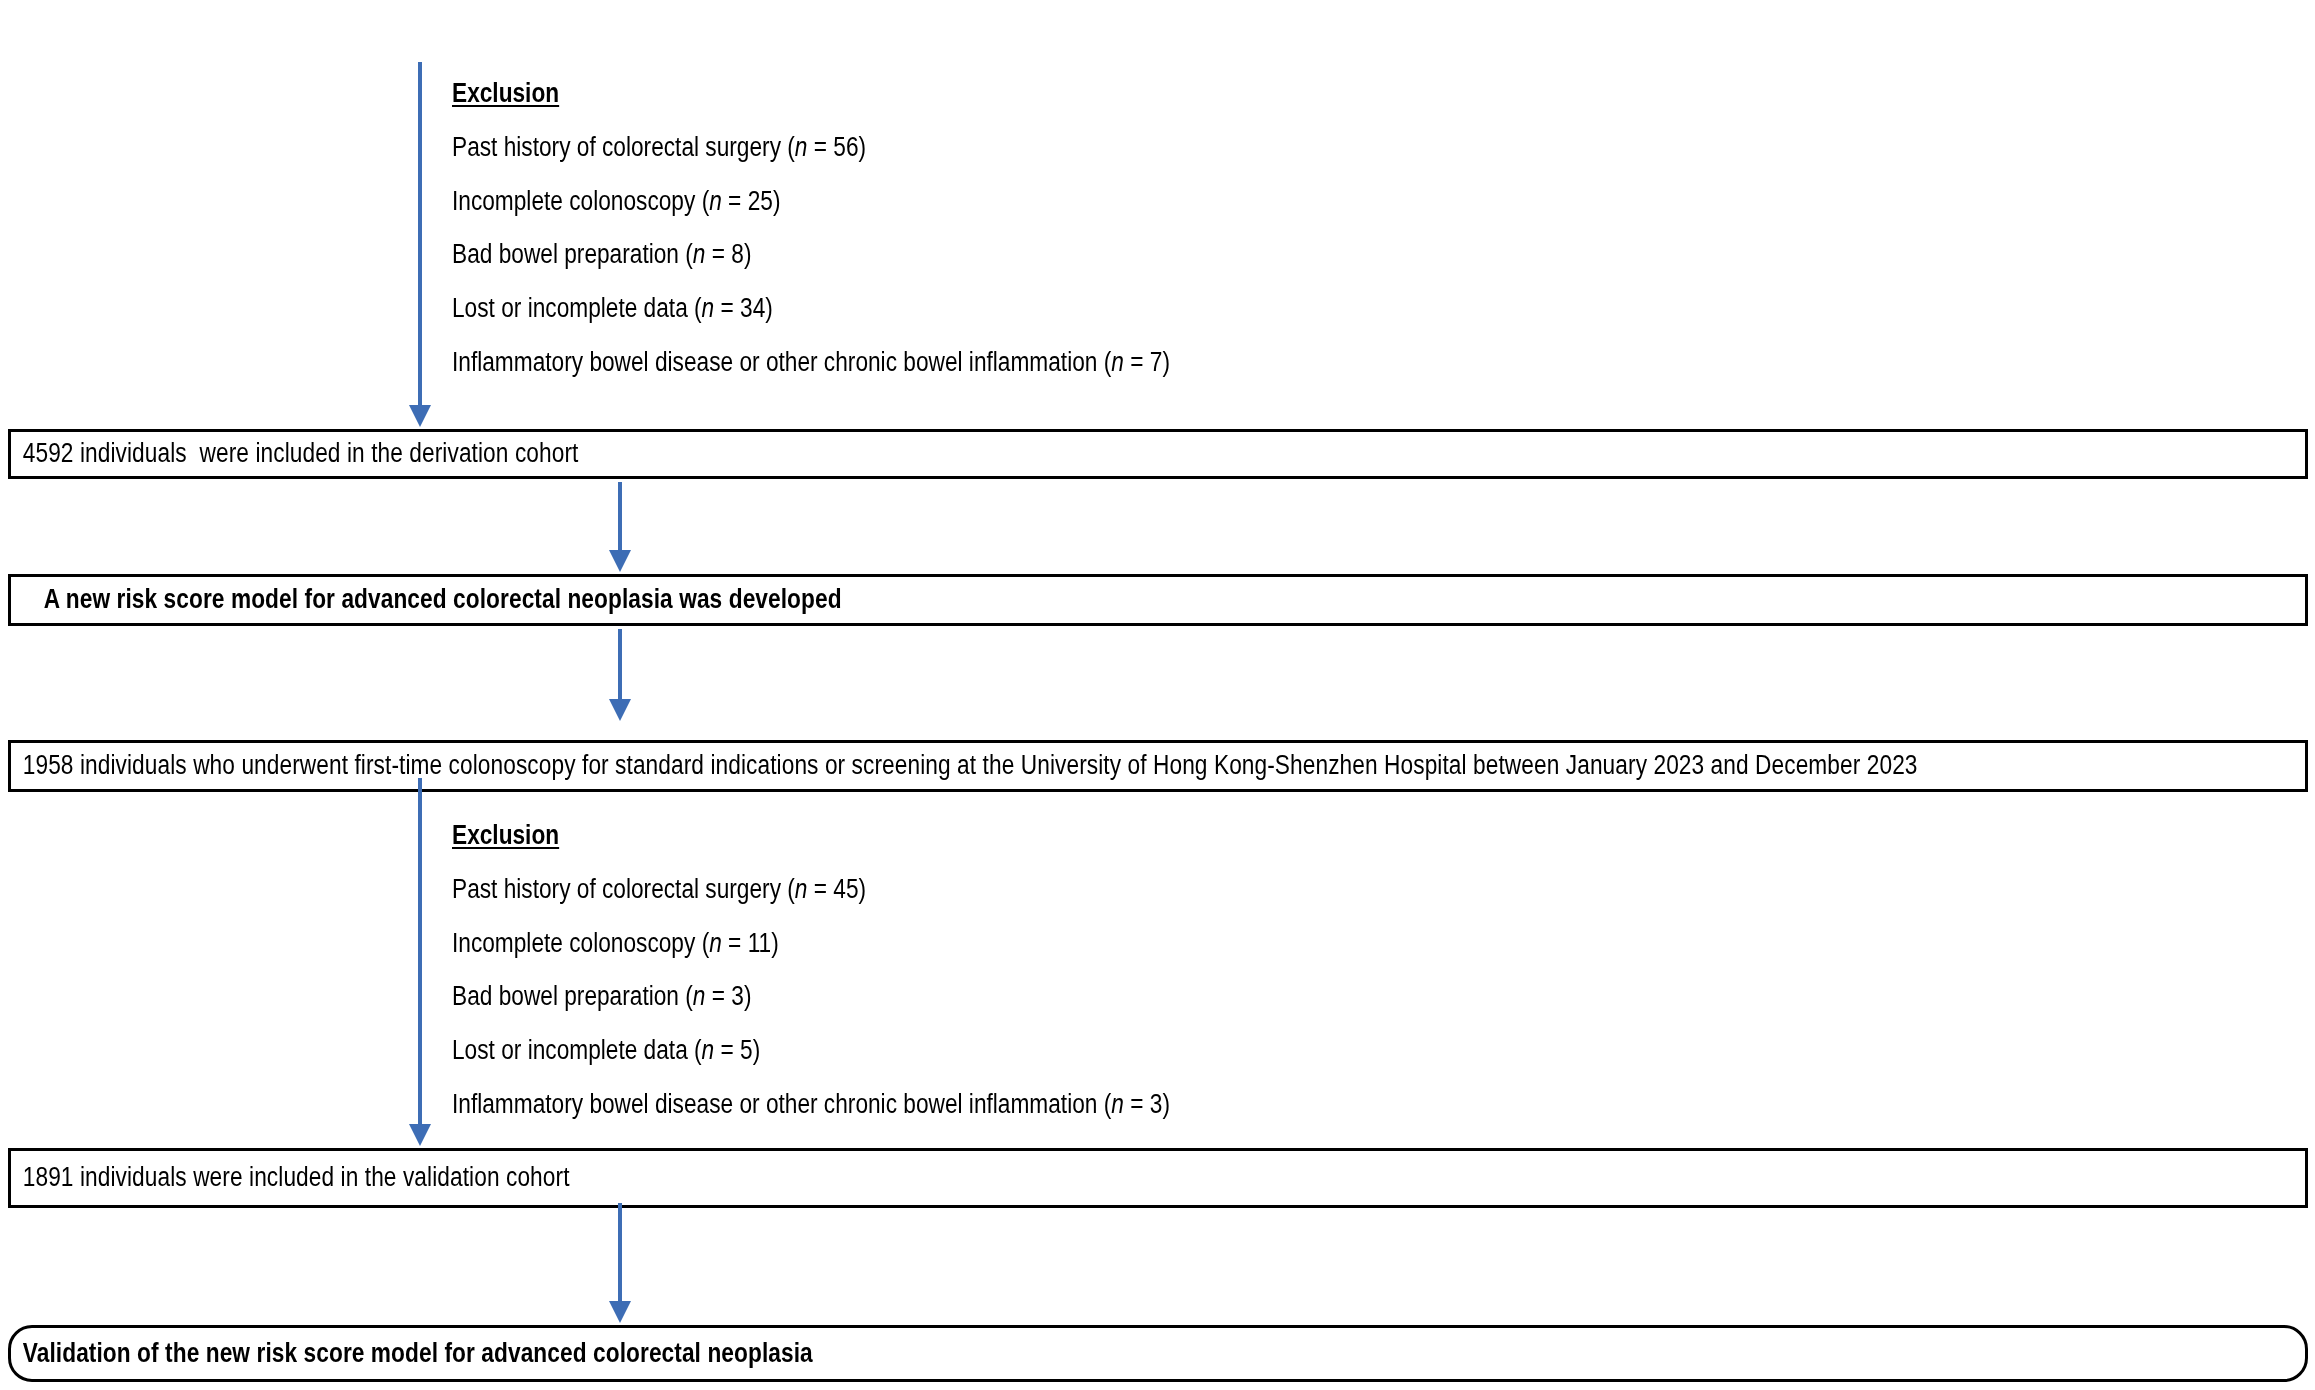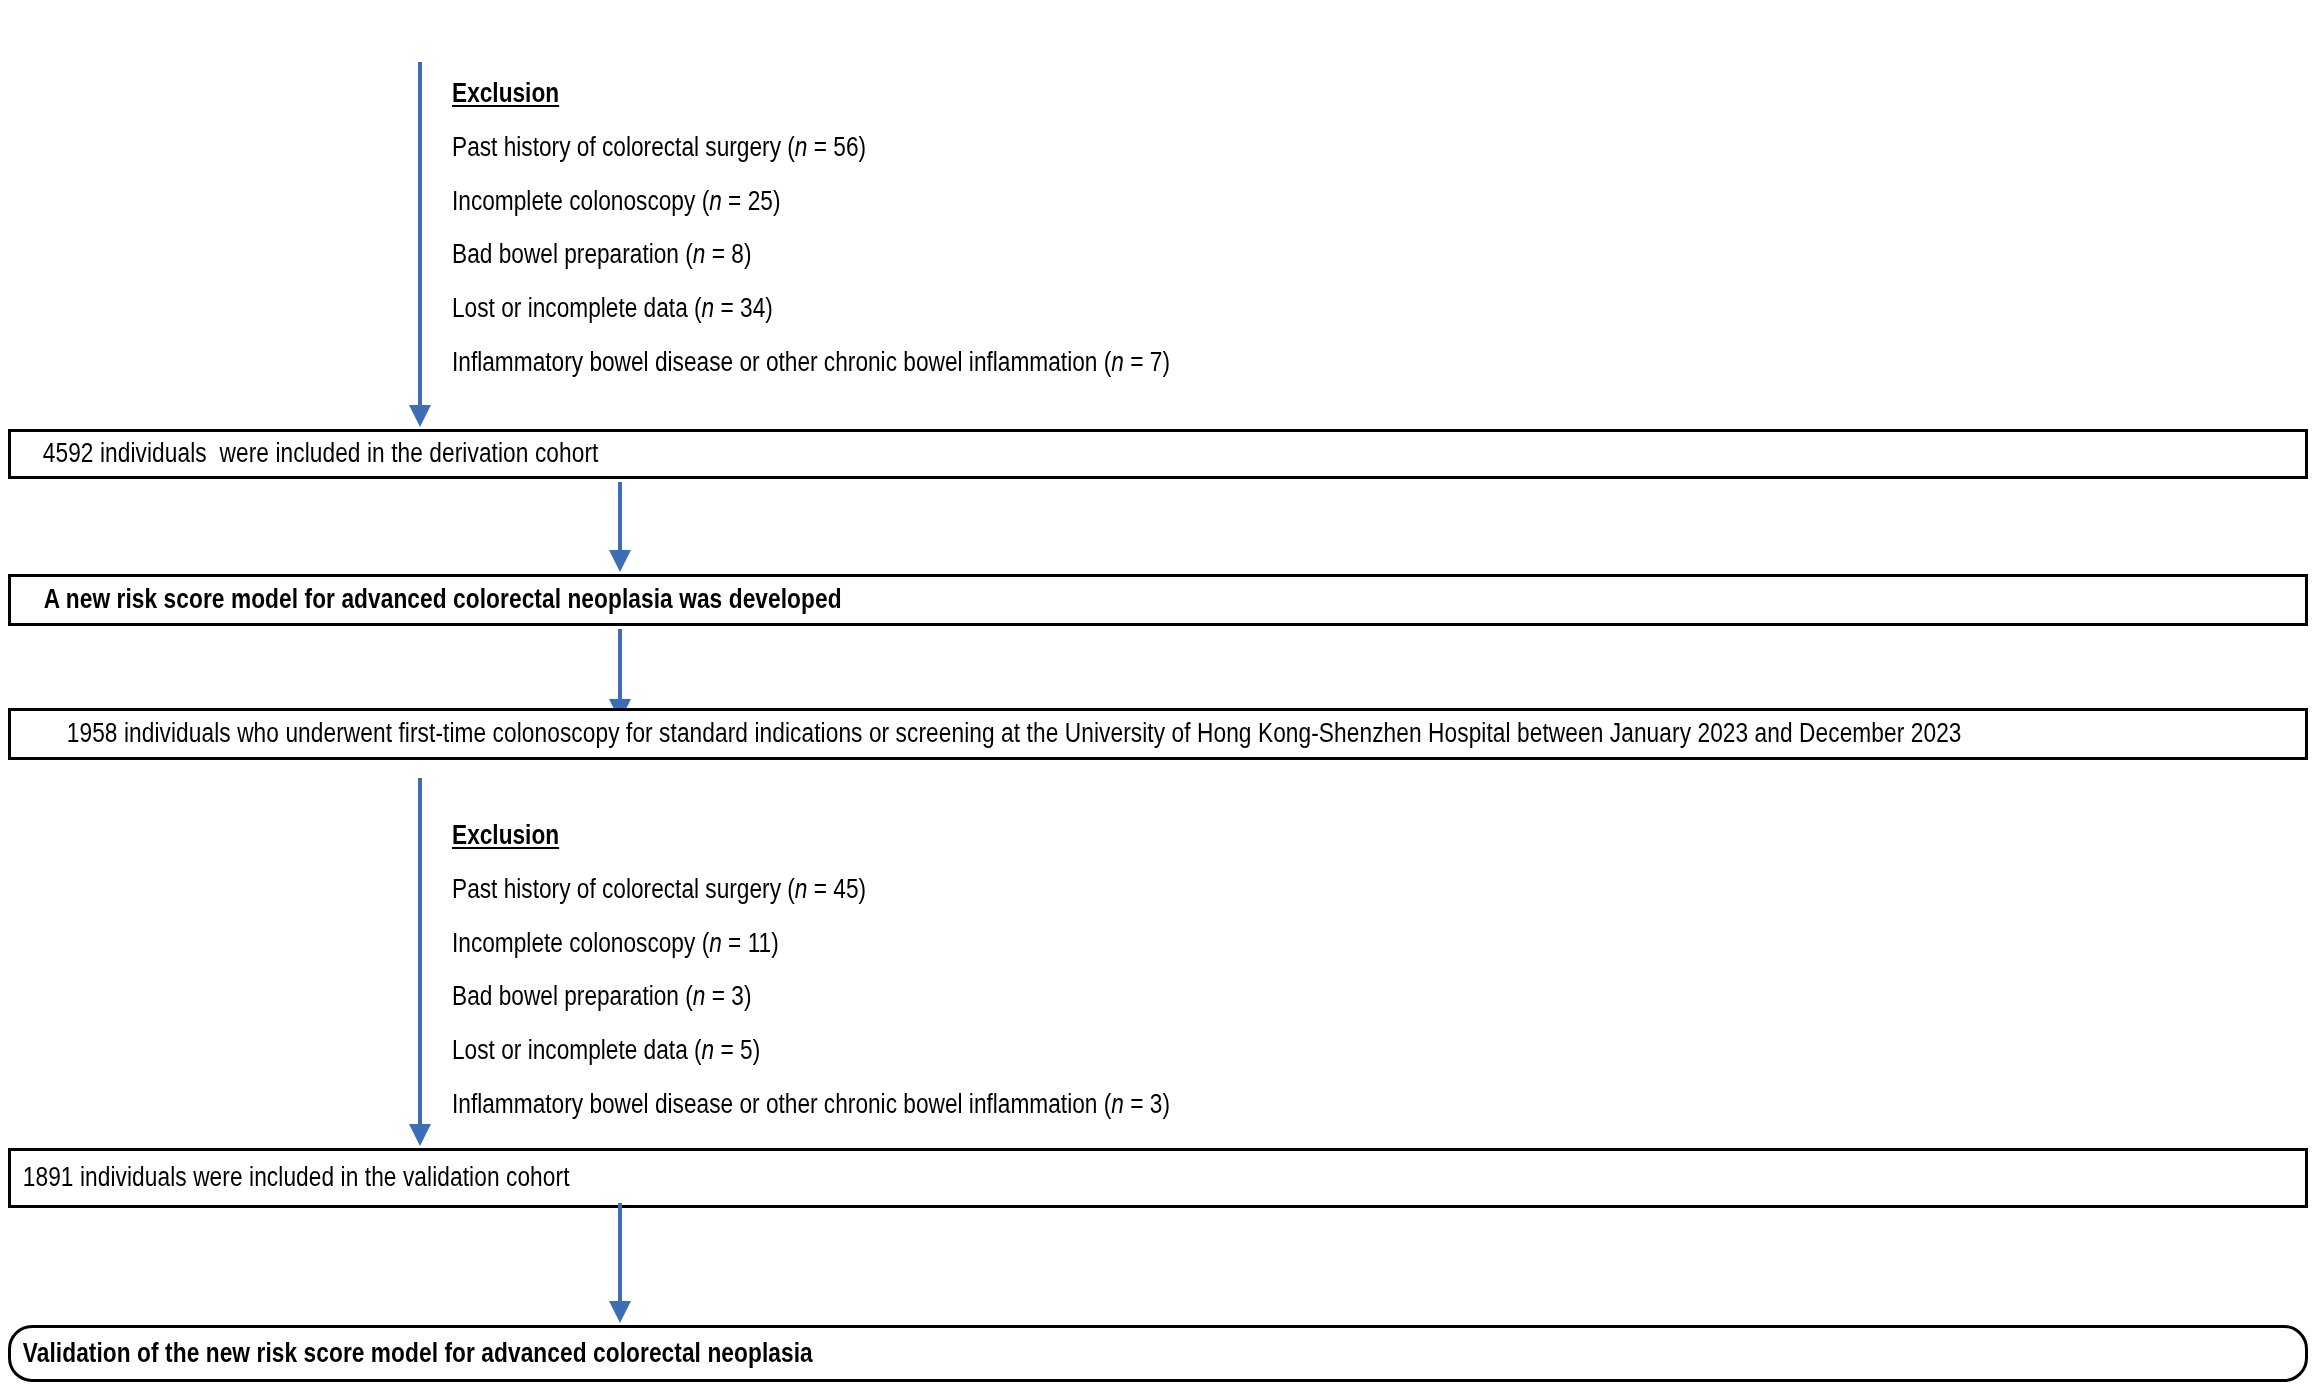--- a/index.html
+++ b/index.html
@@ -107,39 +107,39 @@
 
   <div class="exclusion-block" style="left:452px; top:78px;">
     <div class="exclusion-title">Exclusion</div>
     <div class="exclusion-item"><span>Past history of colorectal surgery</span> (<span class="nvar">n</span> = <span>56</span>)</div>
     <div class="exclusion-item"><span>Incomplete colonoscopy</span> (<span class="nvar">n</span> = <span>25</span>)</div>
     <div class="exclusion-item"><span>Bad bowel preparation</span> (<span class="nvar">n</span> = <span>8</span>)</div>
     <div class="exclusion-item"><span>Lost or incomplete data</span> (<span class="nvar">n</span> = <span>34</span>)</div>
     <div class="exclusion-item"><span>Inflammatory bowel disease or other chronic bowel inflammation</span> (<span class="nvar">n</span> = <span>7</span>)</div>
   </div>
 
-  <div class="flow-box" style="left:8px; top:429px; width:2300px; height:50px;padding-left:20px;">
+  <div class="flow-box" style="left:8px; top:429px; width:2300px; height:50px;">
     <span class="box-text">4592 individuals  were included in the derivation cohort</span>
   </div>
 
   <div class="arrow" style="left:605px; top:482px; height:90px;">
     <div class="shaft" style="height:68px;"></div>
     <div class="head" style="top:68px;"></div>
   </div>
 
   <div class="flow-box bold" style="left:8px; top:574px; width:2300px; height:52px;padding-left:21px;">
     <span class="box-text">A new risk score model for advanced colorectal neoplasia was developed</span>
   </div>
 
   <div class="arrow" style="left:605px; top:629px; height:92px;">
     <div class="shaft" style="height:70px;"></div>
     <div class="head" style="top:70px;"></div>
   </div>
 
-  <div class="flow-box" style="left:8px; top:708px; width:2300px; height:52px;padding-left:44px;">
+  <div class="flow-box" style="left:8px; top:740px; width:2300px; height:52px;">
     <span class="box-text">1958 individuals who underwent first-time colonoscopy for standard indications or screening at the University of Hong Kong-Shenzhen Hospital between January 2023 and December 2023</span>
   </div>
 
   <div class="arrow" style="left:405px; top:778px; height:368px;">
     <div class="shaft" style="height:346px;"></div>
     <div class="head" style="top:346px;"></div>
   </div>
 
   <div class="exclusion-block" style="left:452px; top:820px;">
     <div class="exclusion-title">Exclusion</div>

